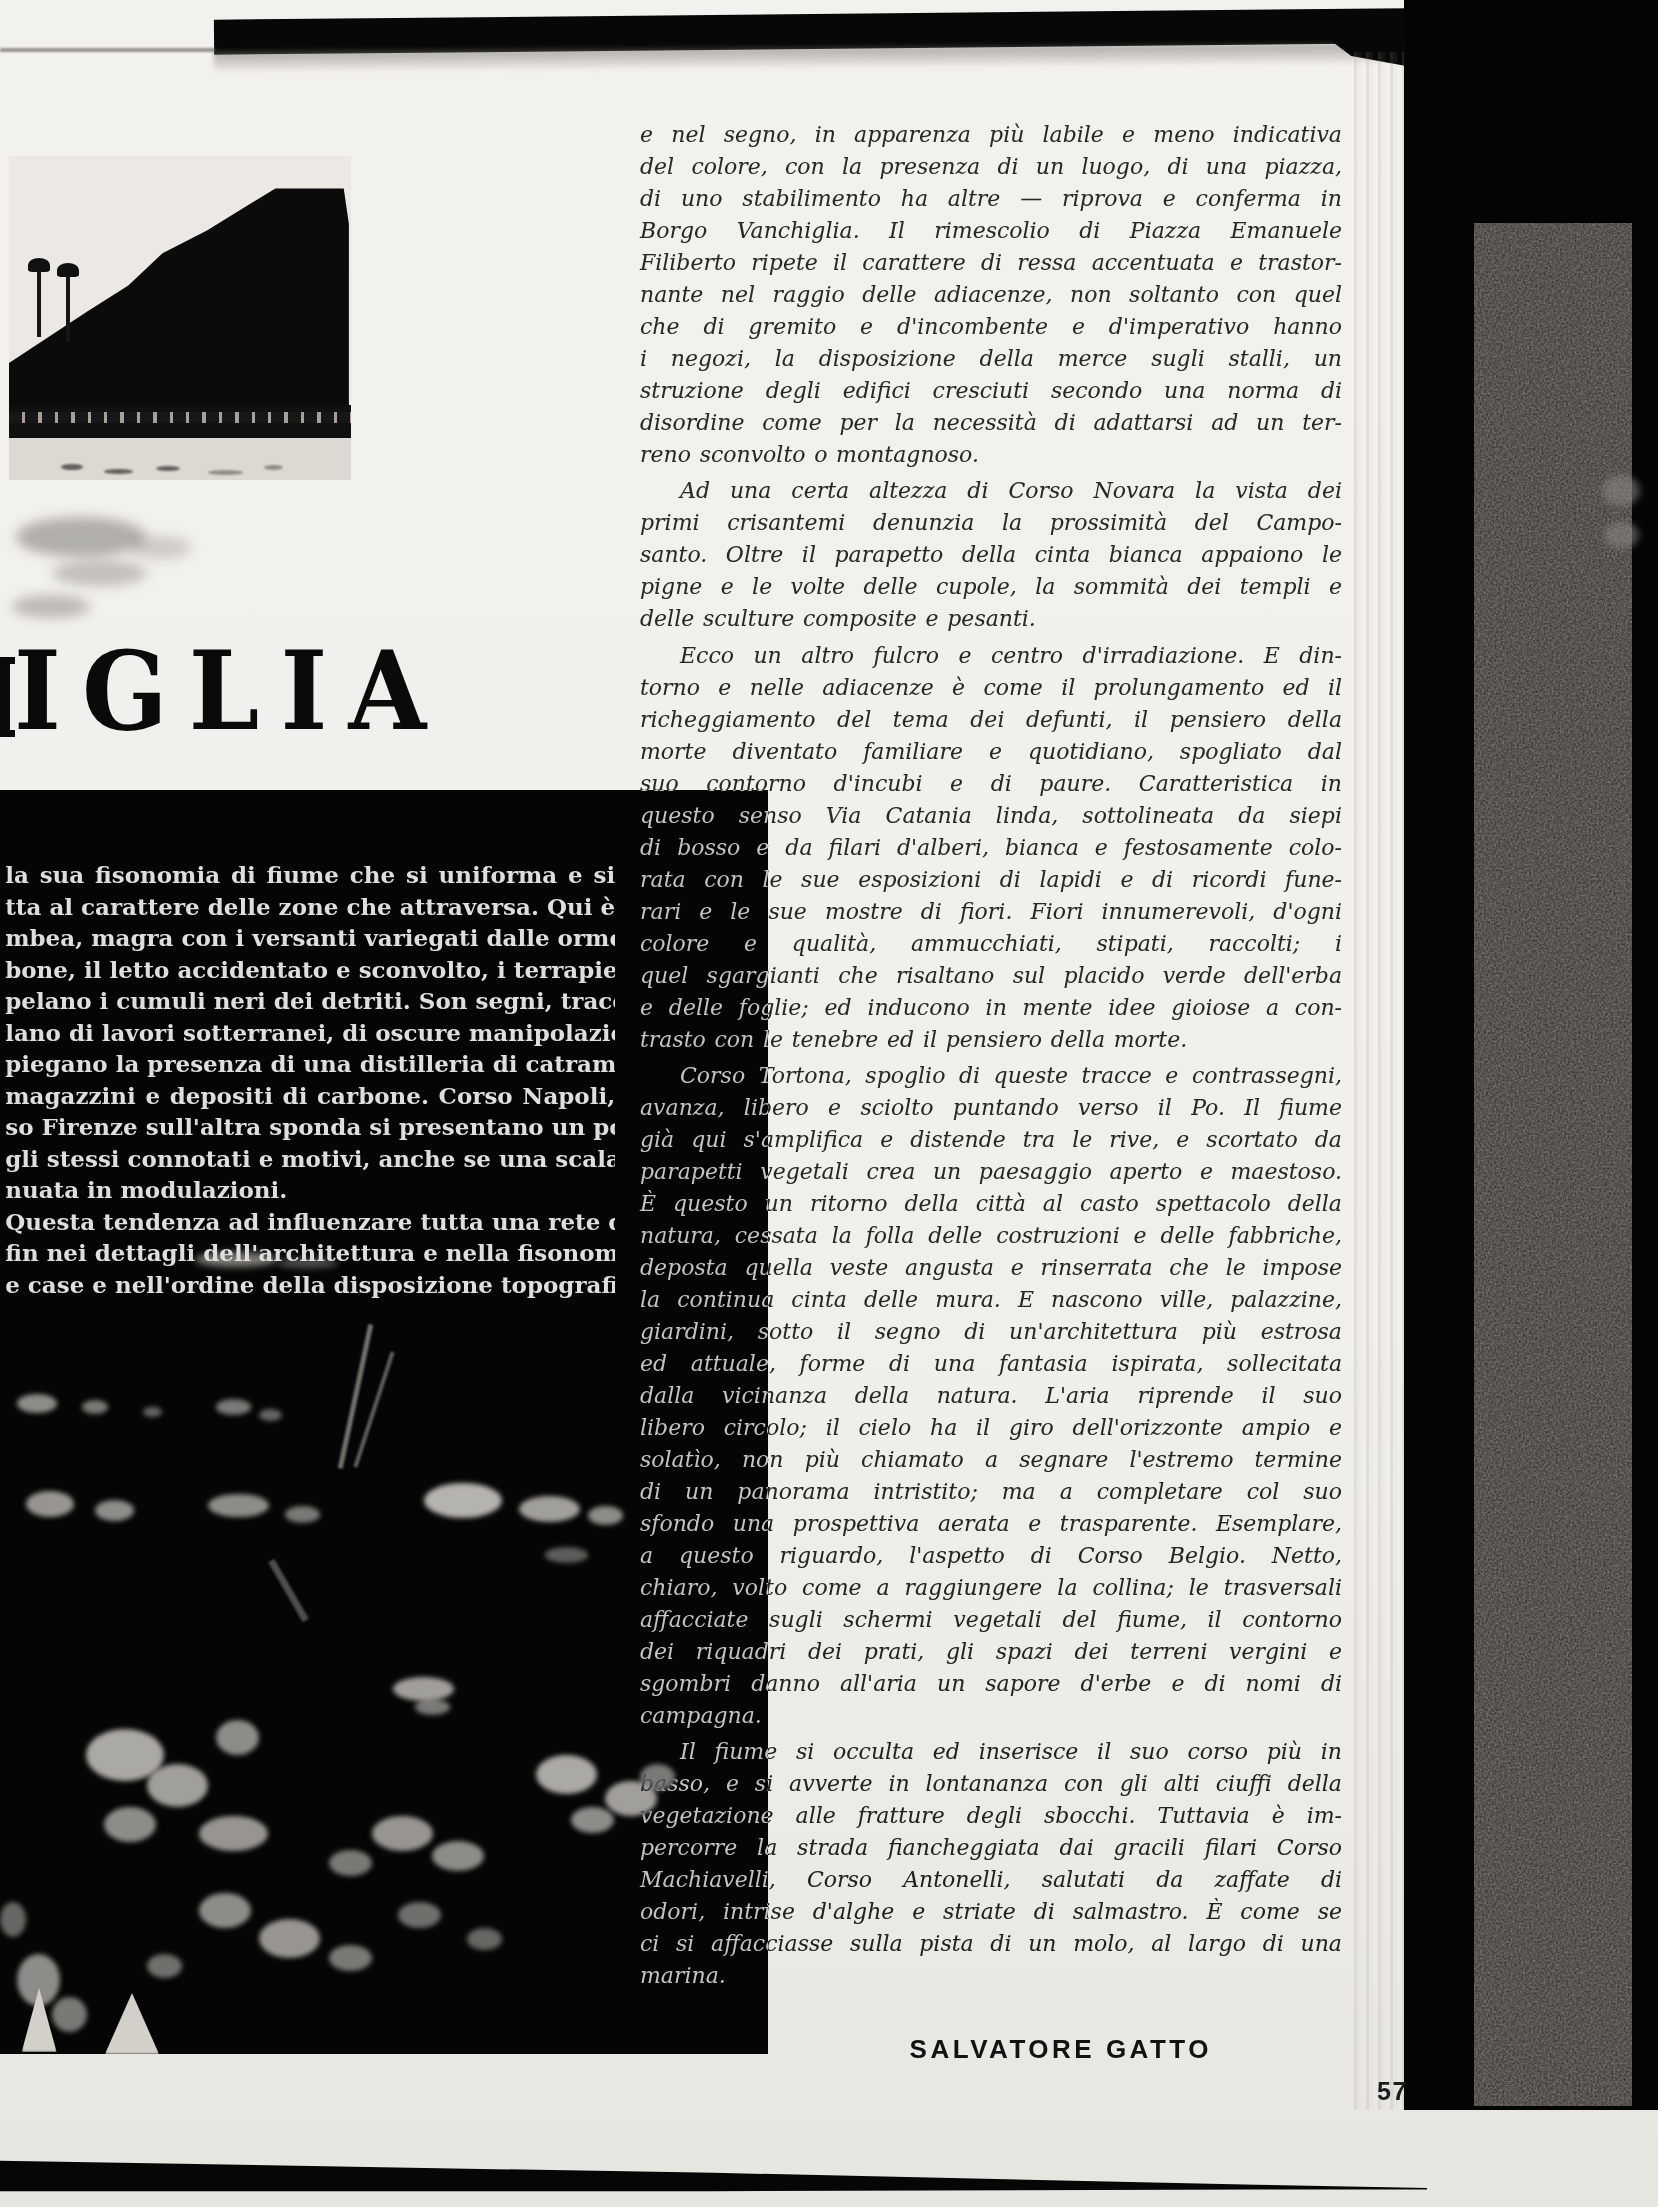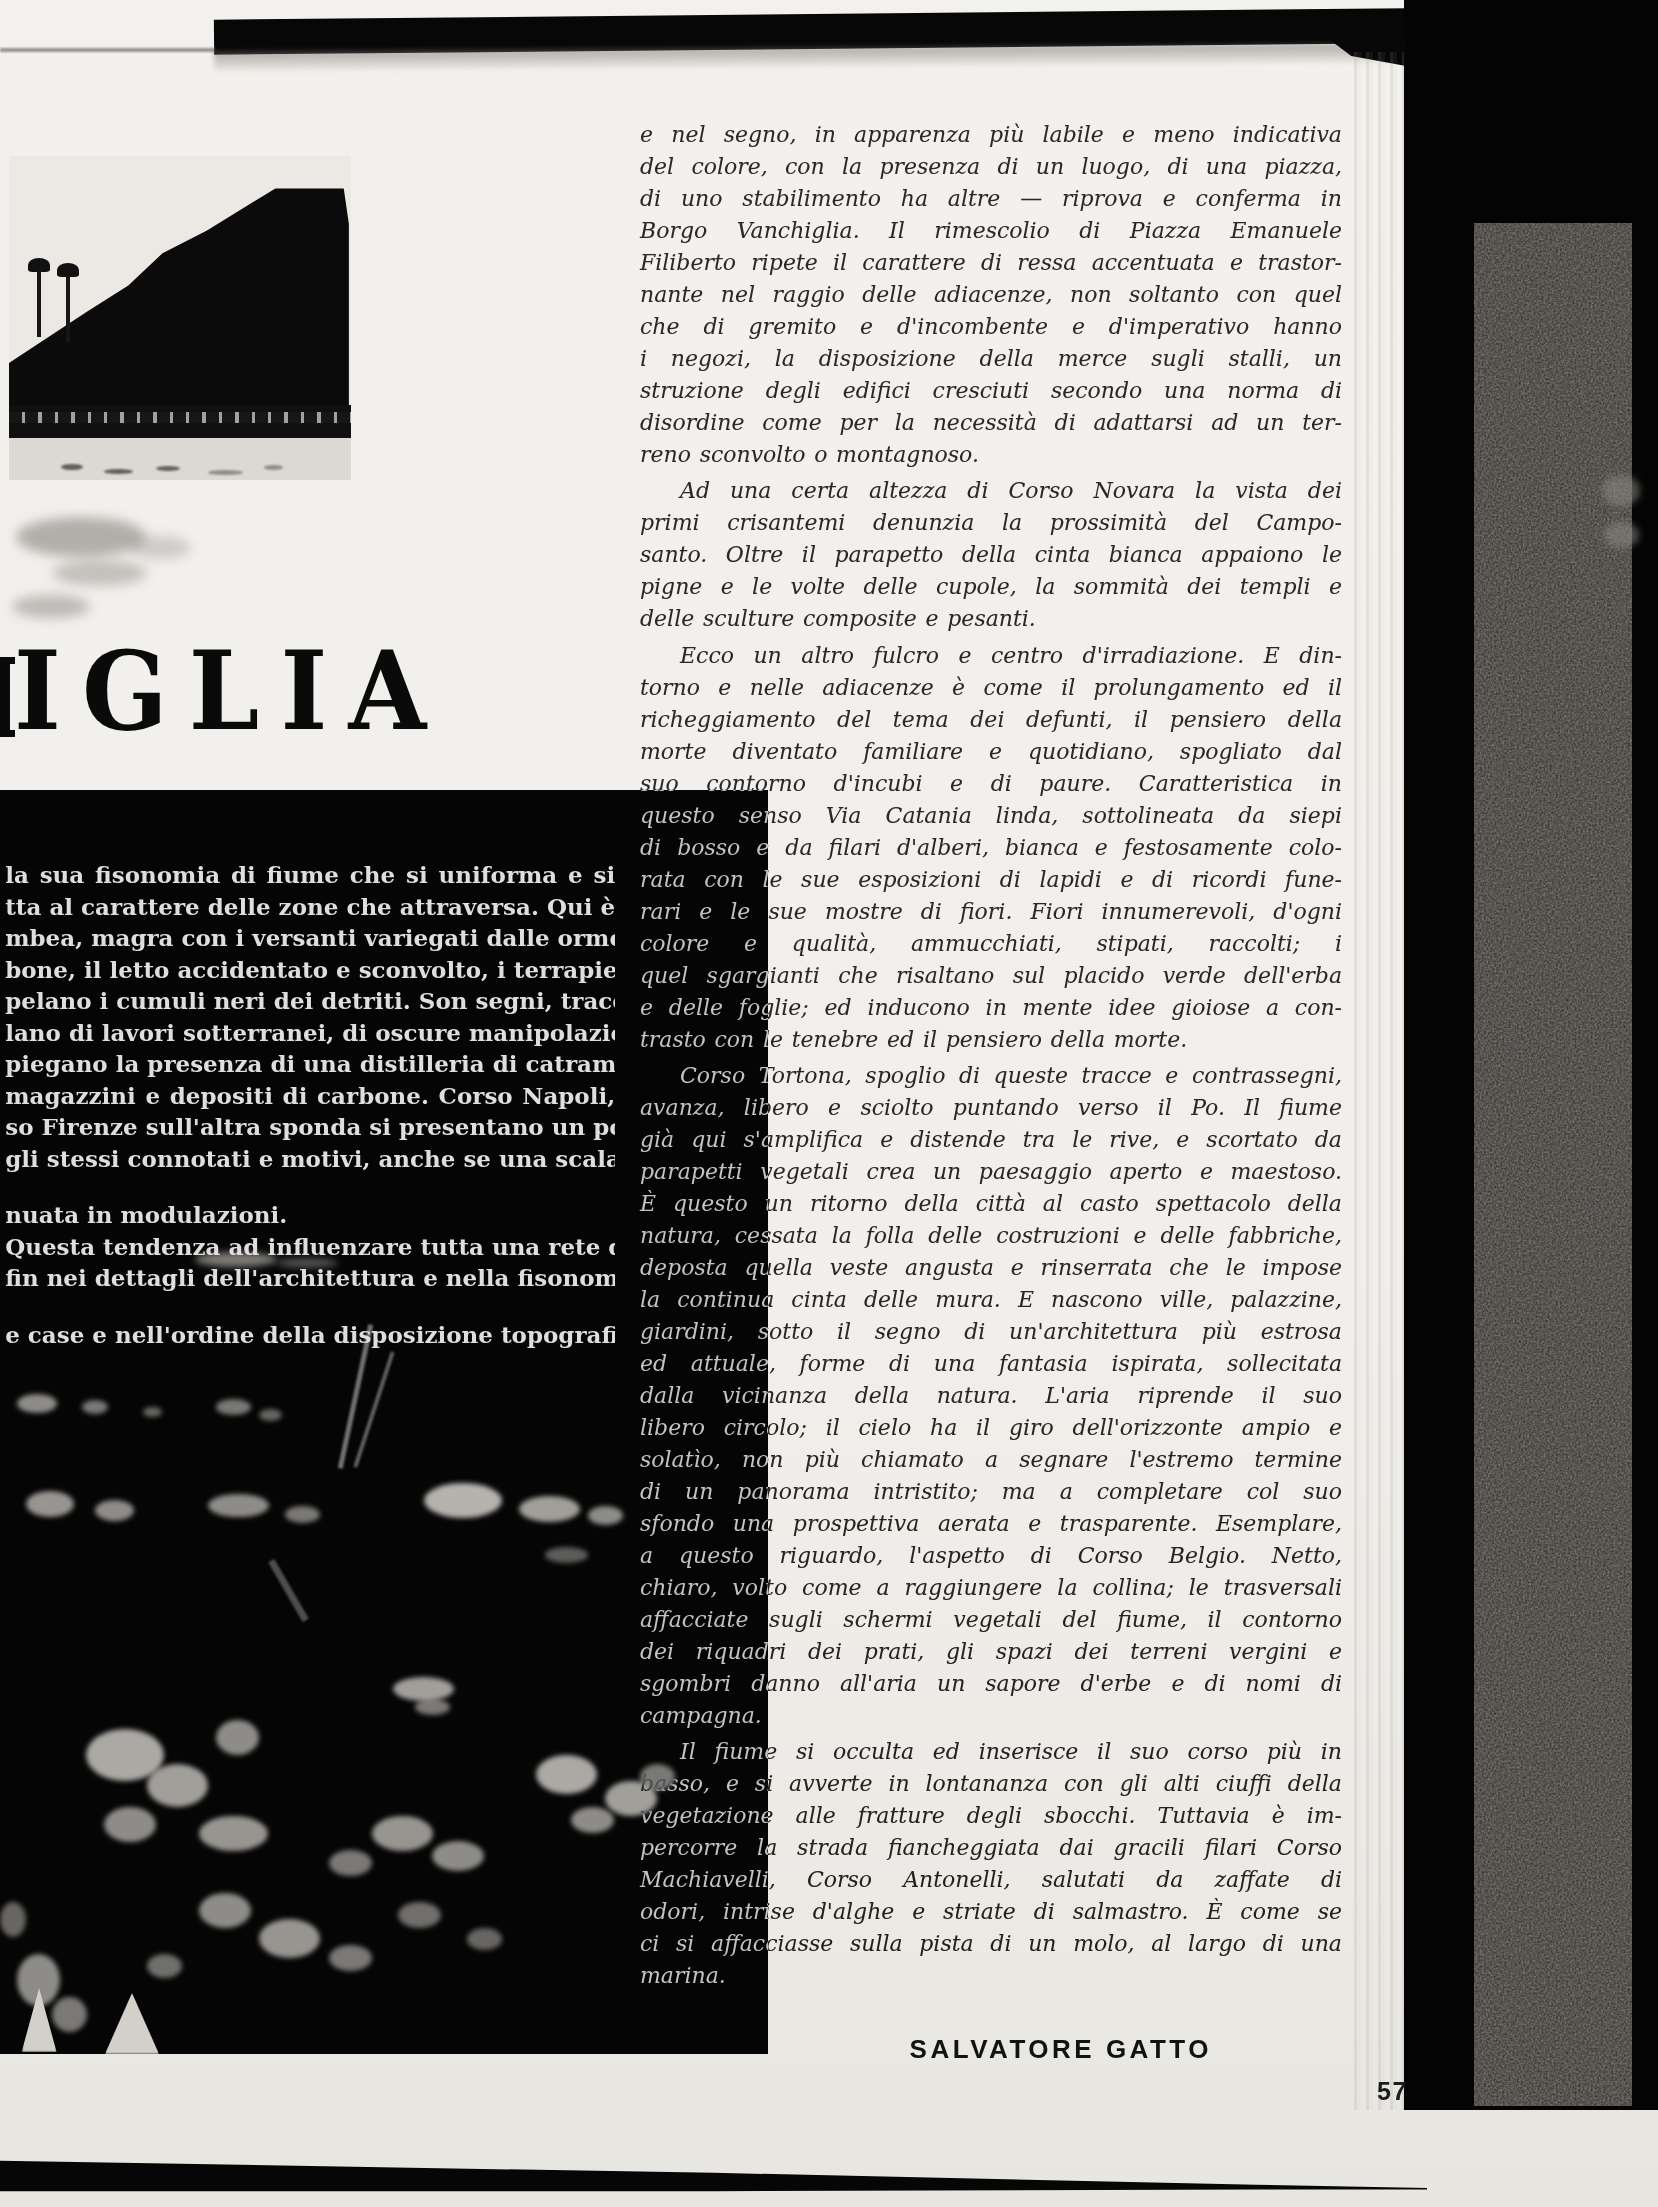--- a/index.html
+++ b/index.html
@@ -45,21 +45,21 @@
   #black-block{left:0;top:790px;width:768px;height:1264px;background:#050505;}
   .blob{position:absolute;border-radius:50%;background:#c9c6c0;filter:blur(2.6px);}
   .streak{position:absolute;background:#bdbab4;filter:blur(1.3px);}
   .bottom-tri{position:absolute;background:#d3d0ca;filter:blur(0.9px);clip-path:polygon(50% 0,100% 100%,0 100%);}
   #lc-smudge1{left:195px;top:1252px;width:82px;height:14.7px;background:#b0aca5;border-radius:50%;filter:blur(3.5px);opacity:.7;}
   #lc-smudge2{left:277px;top:1258px;width:61px;height:10.4px;background:#a5a19a;border-radius:50%;filter:blur(3.5px);opacity:.5;}
   
   #left-col{left:5.2px;top:861px;width:610px;}
   .lline{height:31.5px;font-size:23px;font-weight:bold;color:#dedede;
      white-space:nowrap;overflow:hidden;font-family:"DejaVu Serif",serif;text-align:justify;text-align-last:justify;}
-  .lline.short{text-align-last:left;margin-top:25px;}
+  .lline.short{text-align-last:left;}
   #right-col{left:640px;top:122px;width:702px;}
   .rline{height:32px;font-size:22px;font-style:italic;color:#c8c8c8;mix-blend-mode:difference;
      white-space:nowrap;overflow:visible;text-align:justify;text-align-last:justify;word-spacing:1.7px;
      font-family:"DejaVu Serif",serif;}
   .rline.last{text-align-last:left;}
   .rline.indent{padding-left:40px;}
   .pgap{height:4.3px;}
   #author{left:640px;top:2034px;width:572px;text-align:right;font-family:"Liberation Sans",sans-serif;
      font-weight:bold;font-size:26px;letter-spacing:3.5px;color:#121212;}
   #page-number{left:1377px;top:2077px;width:52px;font-family:"Liberation Sans",sans-serif;

